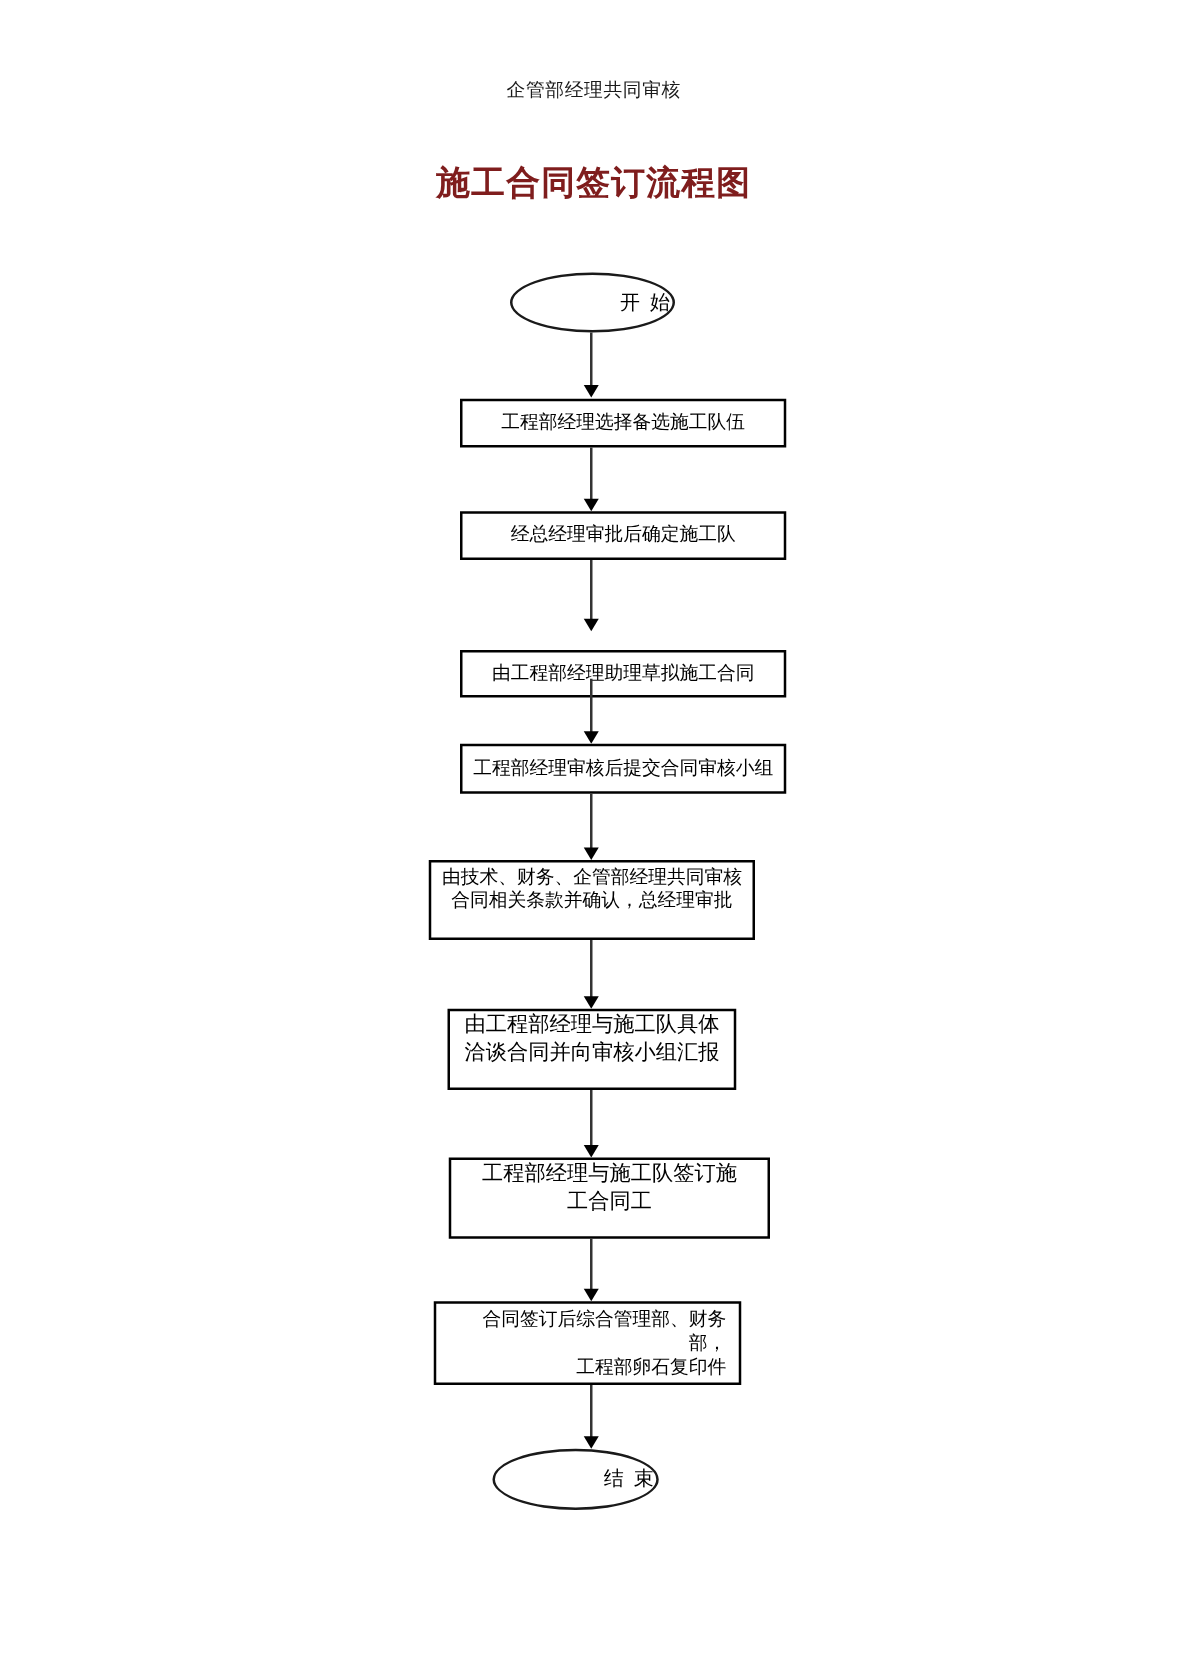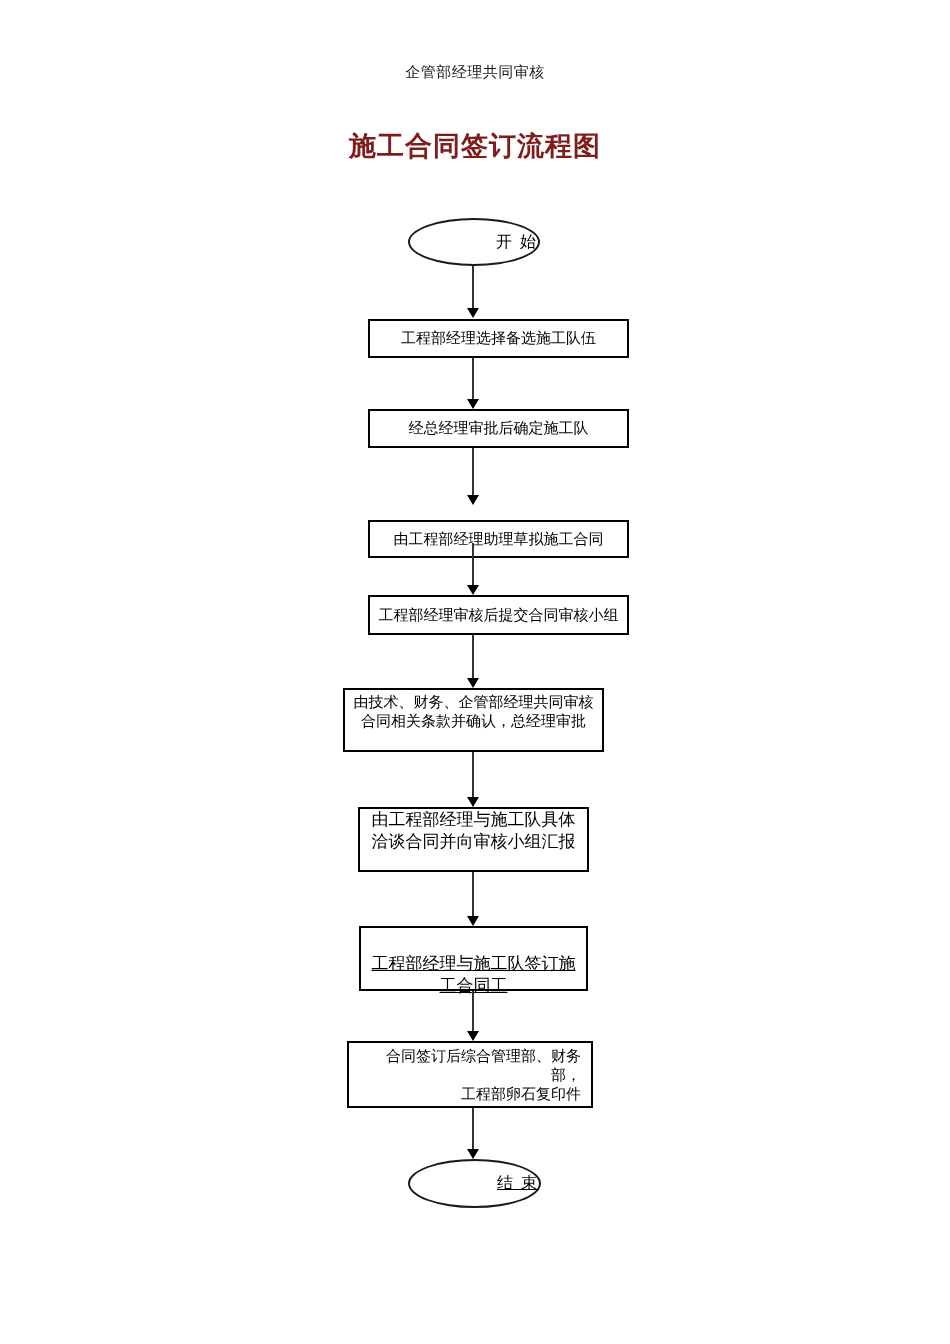--- a/index.html
+++ b/index.html
@@ -166,37 +166,37 @@
   <div class="box big" style="left:358px; top:807px; width:231px; height:65px; ">
     <div>由工程部经理与施工队具体</div>
     <div>洽谈合同并向审核小组汇报</div>
   </div>
 
   <div class="connector" style="left:473px; top:872px; height:54px;">
     <div class="shaft"></div>
     <div class="head"></div>
   </div>
 
-  <div class="box big" style="left:359px; top:926px; width:229px; height:65px; padding-top:25px;text-decoration:underline;">
+  <div class="box big" style="left:359px; top:926px; width:257px; height:65px; padding-top:0;">
     <div>工程部经理与施工队签订施</div>
     <div>工合同工</div>
   </div>
 
   <div class="connector" style="left:473px; top:991px; height:50px;">
     <div class="shaft"></div>
     <div class="head"></div>
   </div>
 
   <div class="box leftalign" style="left:347px; top:1041px; width:246px; height:67px; padding-top:4px;">
     <div>合同签订后综合管理部、财务部，</div>
     <div>工程部卵石复印件</div>
   </div>
 
   <div class="connector" style="left:473px; top:1108px; height:51px;">
     <div class="shaft"></div>
     <div class="head"></div>
   </div>
 
-  <div class="oval" style="left:408px; top:1159px; width:133px; height:49px;text-decoration:underline;">
+  <div class="oval" style="left:394px; top:1159px; width:133px; height:49px;">
     <span>结 束</span>
   </div>
 
 </div>
 
 </body></html>

